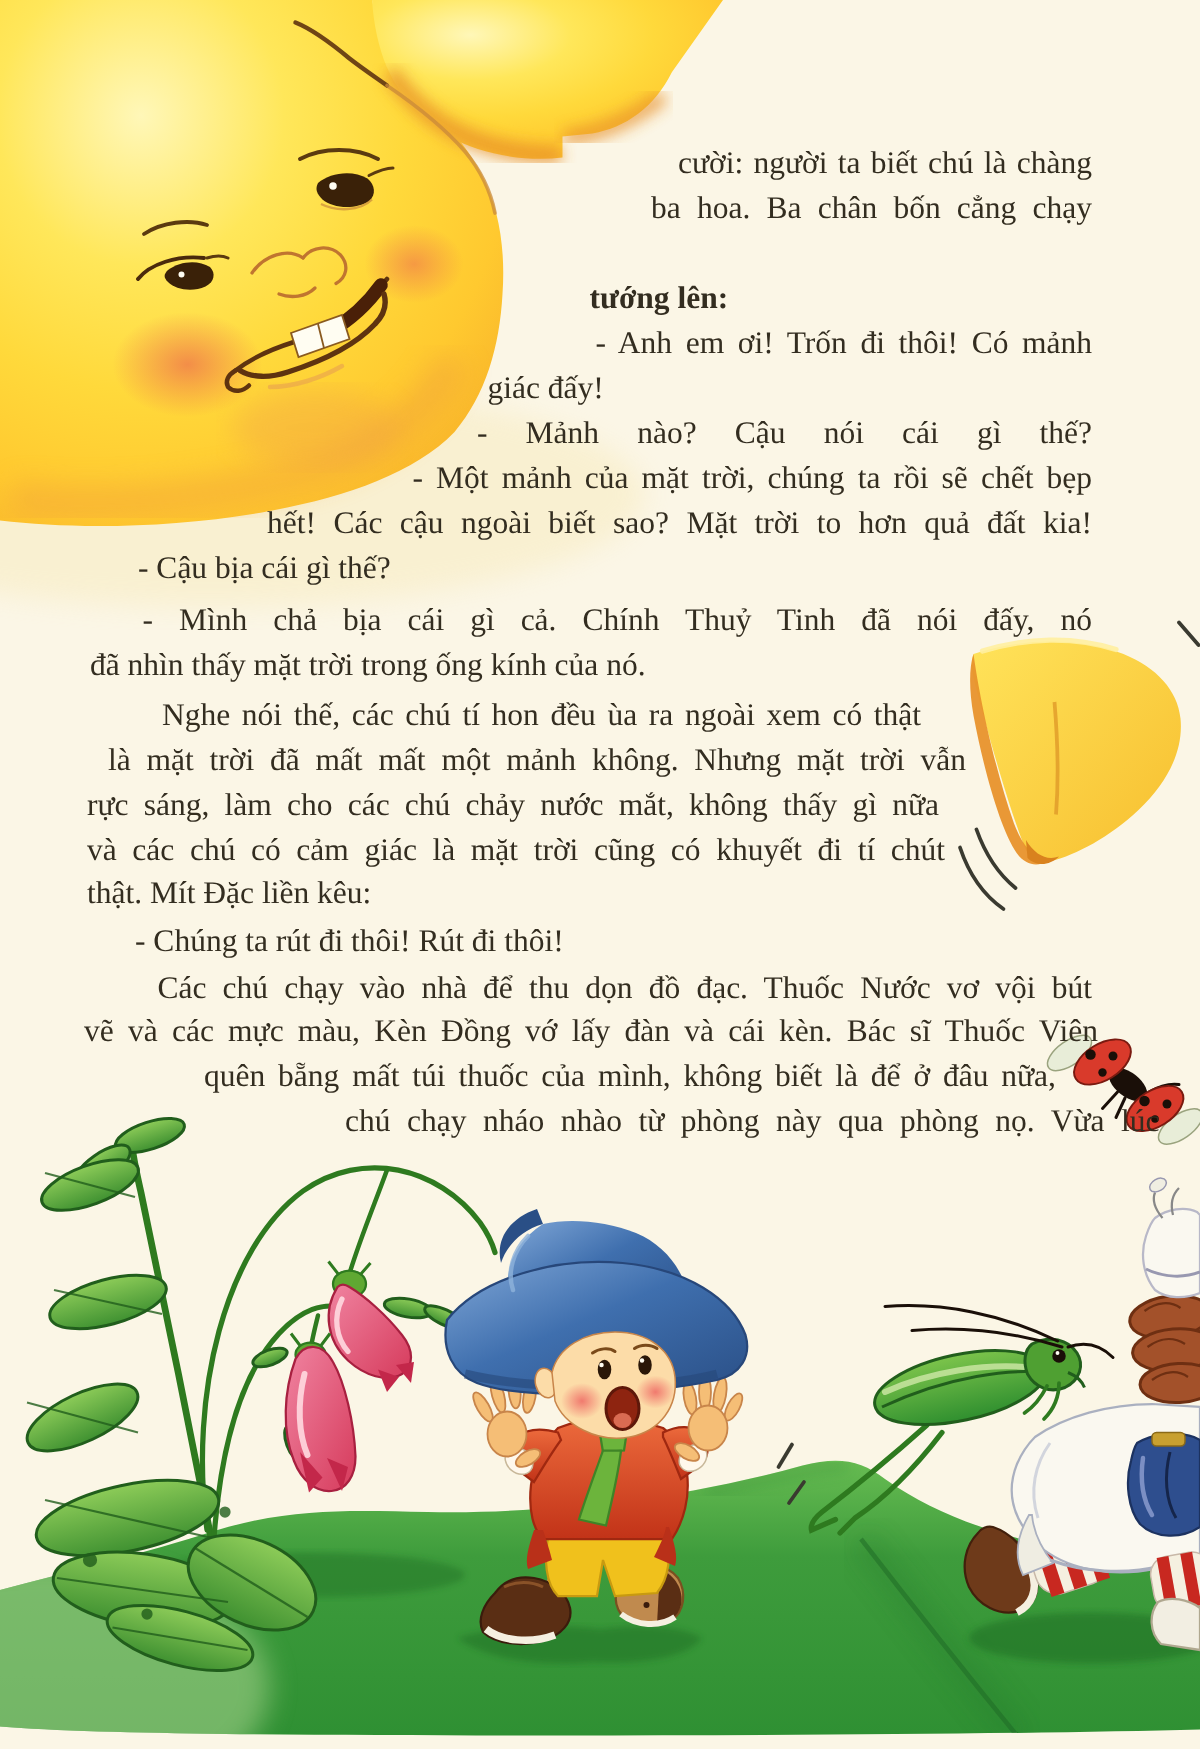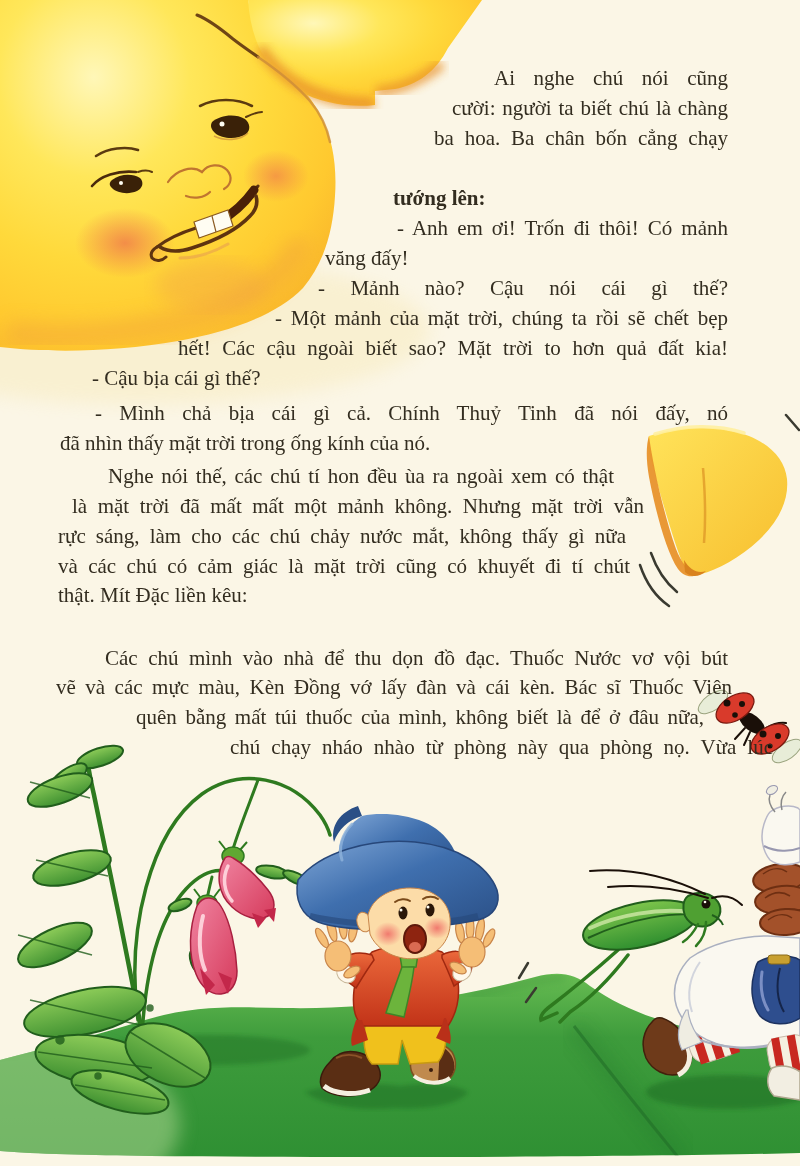--- a/index.html
+++ b/index.html
@@ -384,36 +384,36 @@
     <g transform="rotate(-10 788 1054)">
       <rect x="768" y="1036" width="40" height="36" rx="12" fill="#F5F0E0" stroke="#C8B8A8" stroke-width="1"></rect>
       <rect x="774" y="1036" width="8" height="36" fill="var(--stripe-red,#C82820)"></rect>
       <rect x="790" y="1036" width="8" height="36" fill="var(--stripe-red,#C82820)"></rect>
     </g>
     <path d="M772,1068 C766,1076 766,1088 774,1096 L800,1100 L800,1072 C792,1066 780,1064 772,1068 Z" fill="#F2EEE2" stroke="#B0A890" stroke-width="1.5"></path>
   </g>
 </svg>
 
 <div id="text-layer">
-      <div class="line j" style="left: 494px; top: 63px; width: 234px;">Ai nghe chú nói cũng</div>
       <div class="line j" style="left: 452px; top: 93px; width: 276px;">cười: người ta biết chú là chàng</div>
       <div class="line j" style="left: 434px; top: 123px; width: 294px;">ba hoa. Ba chân bốn cẳng chạy</div>
       <div class="line" style="left: 393px; top: 183px; font-weight: bold;">tướng lên:</div>
       <div class="line j" style="left: 397px; top: 213px; width: 331px;">- Anh em ơi! Trốn đi thôi! Có mảnh</div>
-      <div class="line" style="left: 325px; top: 243px;">văng đấy!</div>
+      <div class="line" style="left: 325px; top: 243px;">giác đấy!</div>
       <div class="line j" style="left: 318px; top: 273px; width: 410px;">- Mảnh nào? Cậu nói cái gì thế?</div>
       <div class="line j" style="left: 275px; top: 303px; width: 453px;">- Một mảnh của mặt trời, chúng ta rồi sẽ chết bẹp</div>
       <div class="line j" style="left: 178px; top: 333px; width: 550px;">hết! Các cậu ngoài biết sao? Mặt trời to hơn quả đất kia!</div>
       <div class="line" style="left: 92px; top: 363px;">- Cậu bịa cái gì thế?</div>
       <div class="line j" style="left: 95px; top: 398px; width: 633px;">- Mình chả bịa cái gì cả. Chính Thuỷ Tinh đã nói đấy, nó</div>
       <div class="line" style="left: 60px; top: 428px;">đã nhìn thấy mặt trời trong ống kính của nó.</div>
       <div class="line j" style="left: 108px; top: 461px; width: 506px;">Nghe nói thế, các chú tí hon đều ùa ra ngoài xem có thật</div>
       <div class="line j" style="left: 72px; top: 491px; width: 572px;">là mặt trời đã mất mất một mảnh không. Nhưng mặt trời vẫn</div>
       <div class="line j" style="left: 58px; top: 521px; width: 568px;">rực sáng, làm cho các chú chảy nước mắt, không thấy gì nữa</div>
       <div class="line j" style="left: 58px; top: 551px; width: 572px;">và các chú có cảm giác là mặt trời cũng có khuyết đi tí chút</div>
       <div class="line" style="left: 58px; top: 580px;">thật. Mít Đặc liền kêu:</div>
-      <div class="line j" style="left: 105px; top: 643px; width: 623px;">Các chú mình vào nhà để thu dọn đồ đạc. Thuốc Nước vơ vội bút</div>
+      <div class="line" style="left: 90px; top: 612px;">- Chúng ta rút đi thôi! Rút đi thôi!</div>
+      <div class="line j" style="left: 105px; top: 643px; width: 623px;">Các chú chạy vào nhà để thu dọn đồ đạc. Thuốc Nước vơ vội bút</div>
       <div class="line j" style="left: 56px; top: 672px; width: 676px;">vẽ và các mực màu, Kèn Đồng vớ lấy đàn và cái kèn. Bác sĩ Thuốc Viên</div>
       <div class="line j" style="left: 136px; top: 702px; width: 568px;">quên bẵng mất túi thuốc của mình, không biết là để ở đâu nữa,</div>
       <div class="line j" style="left: 196px; top: 732px; width: 543px; margin-left: 34px;">chú chạy nháo nhào từ phòng này qua phòng nọ. Vừa lúc</div>
     </div>
 
 </div>
 
 </body></html>

